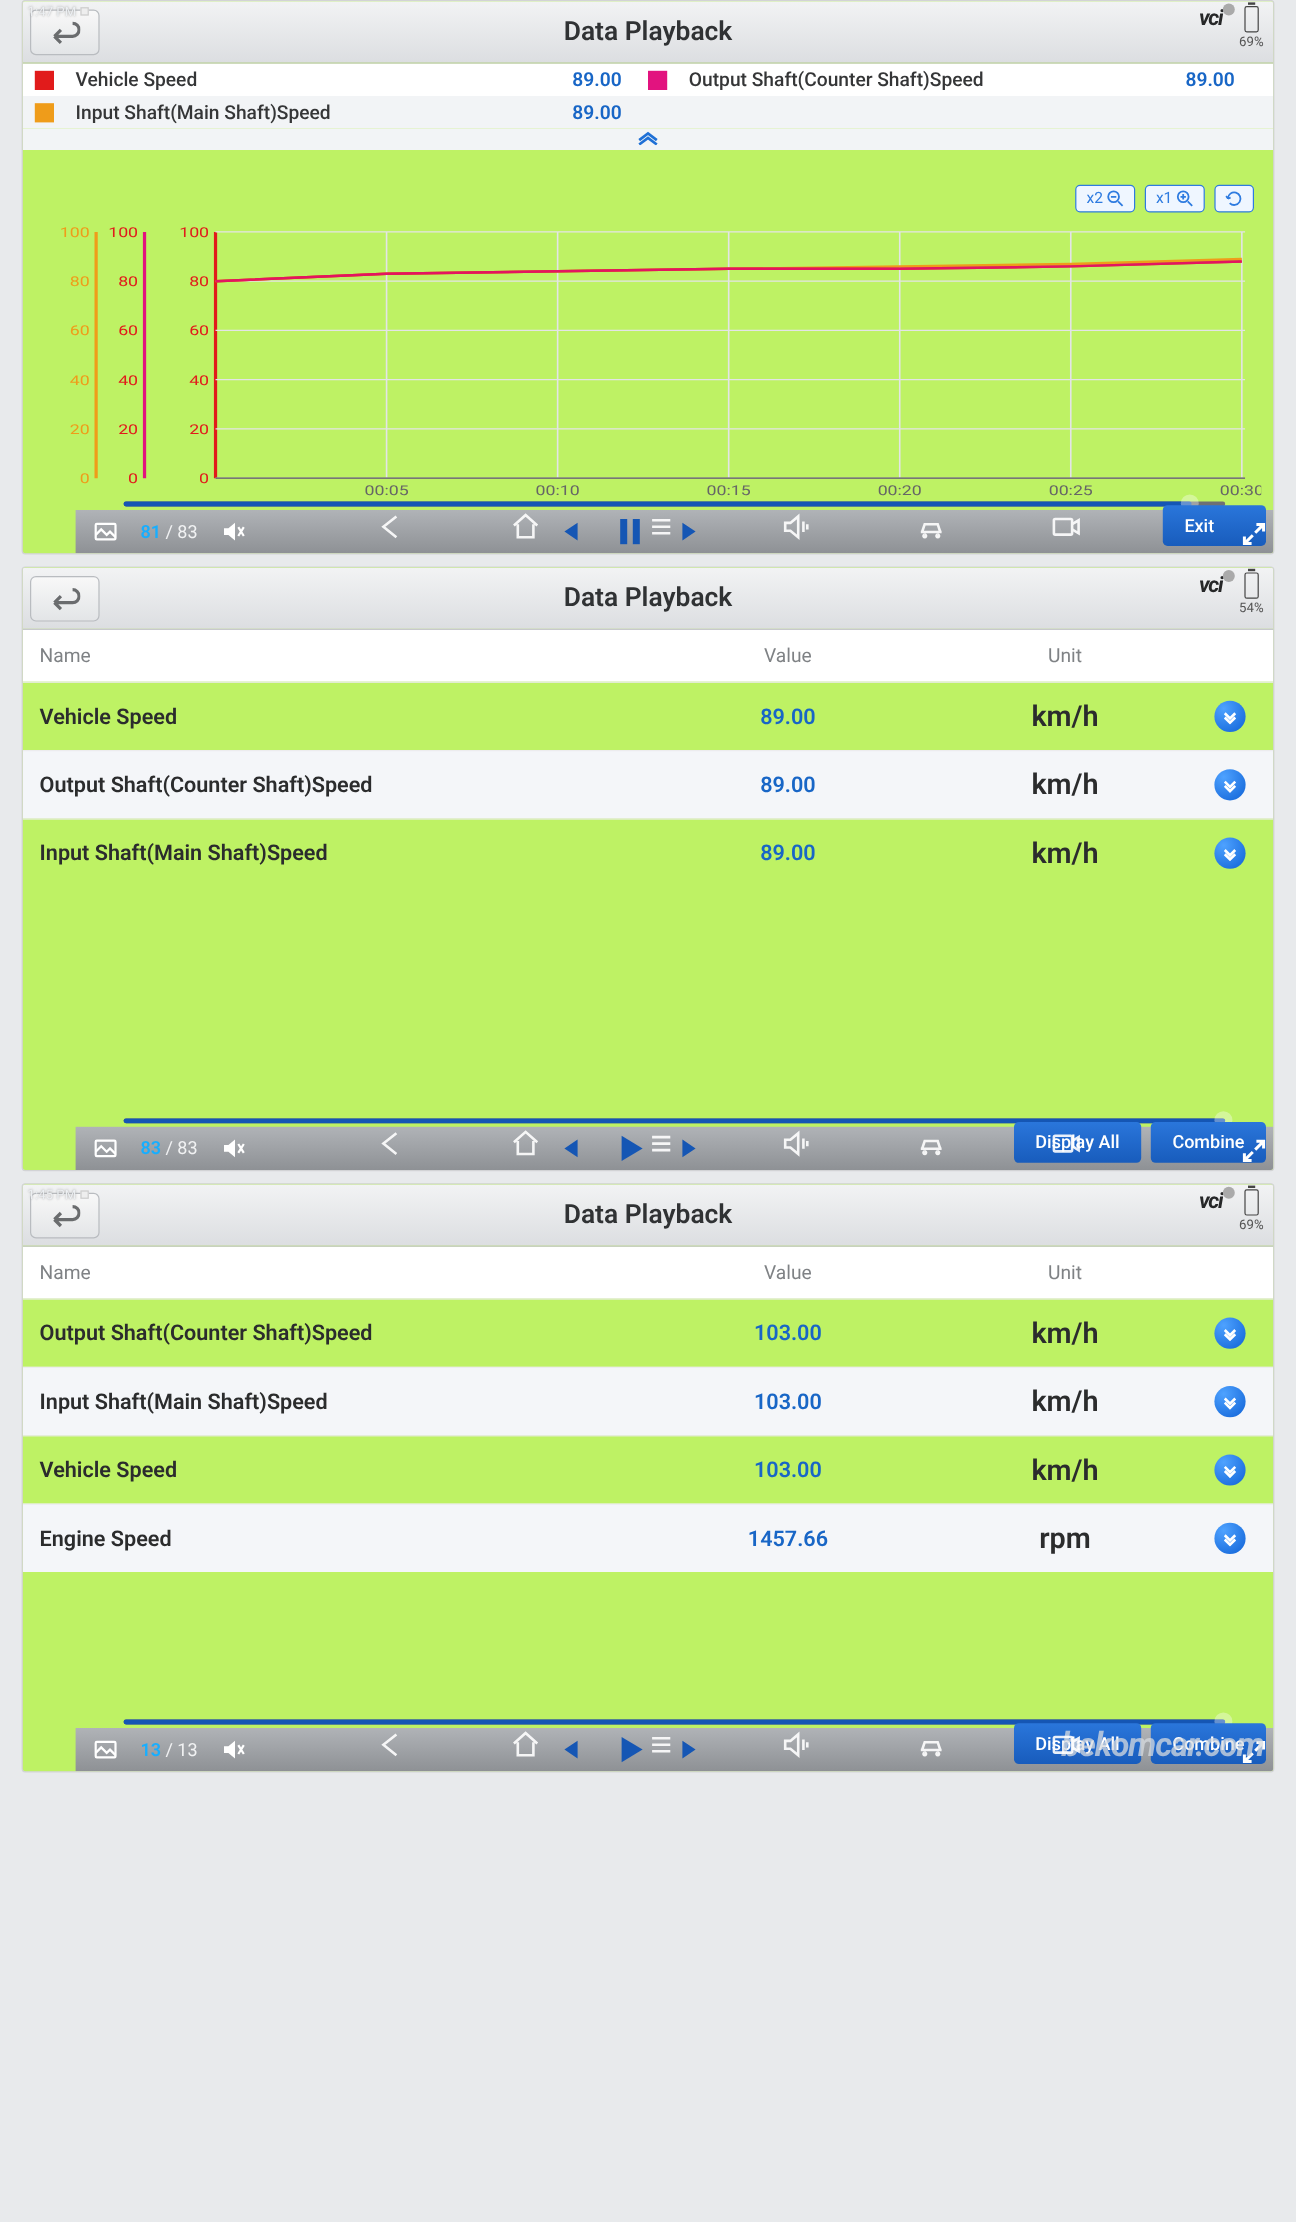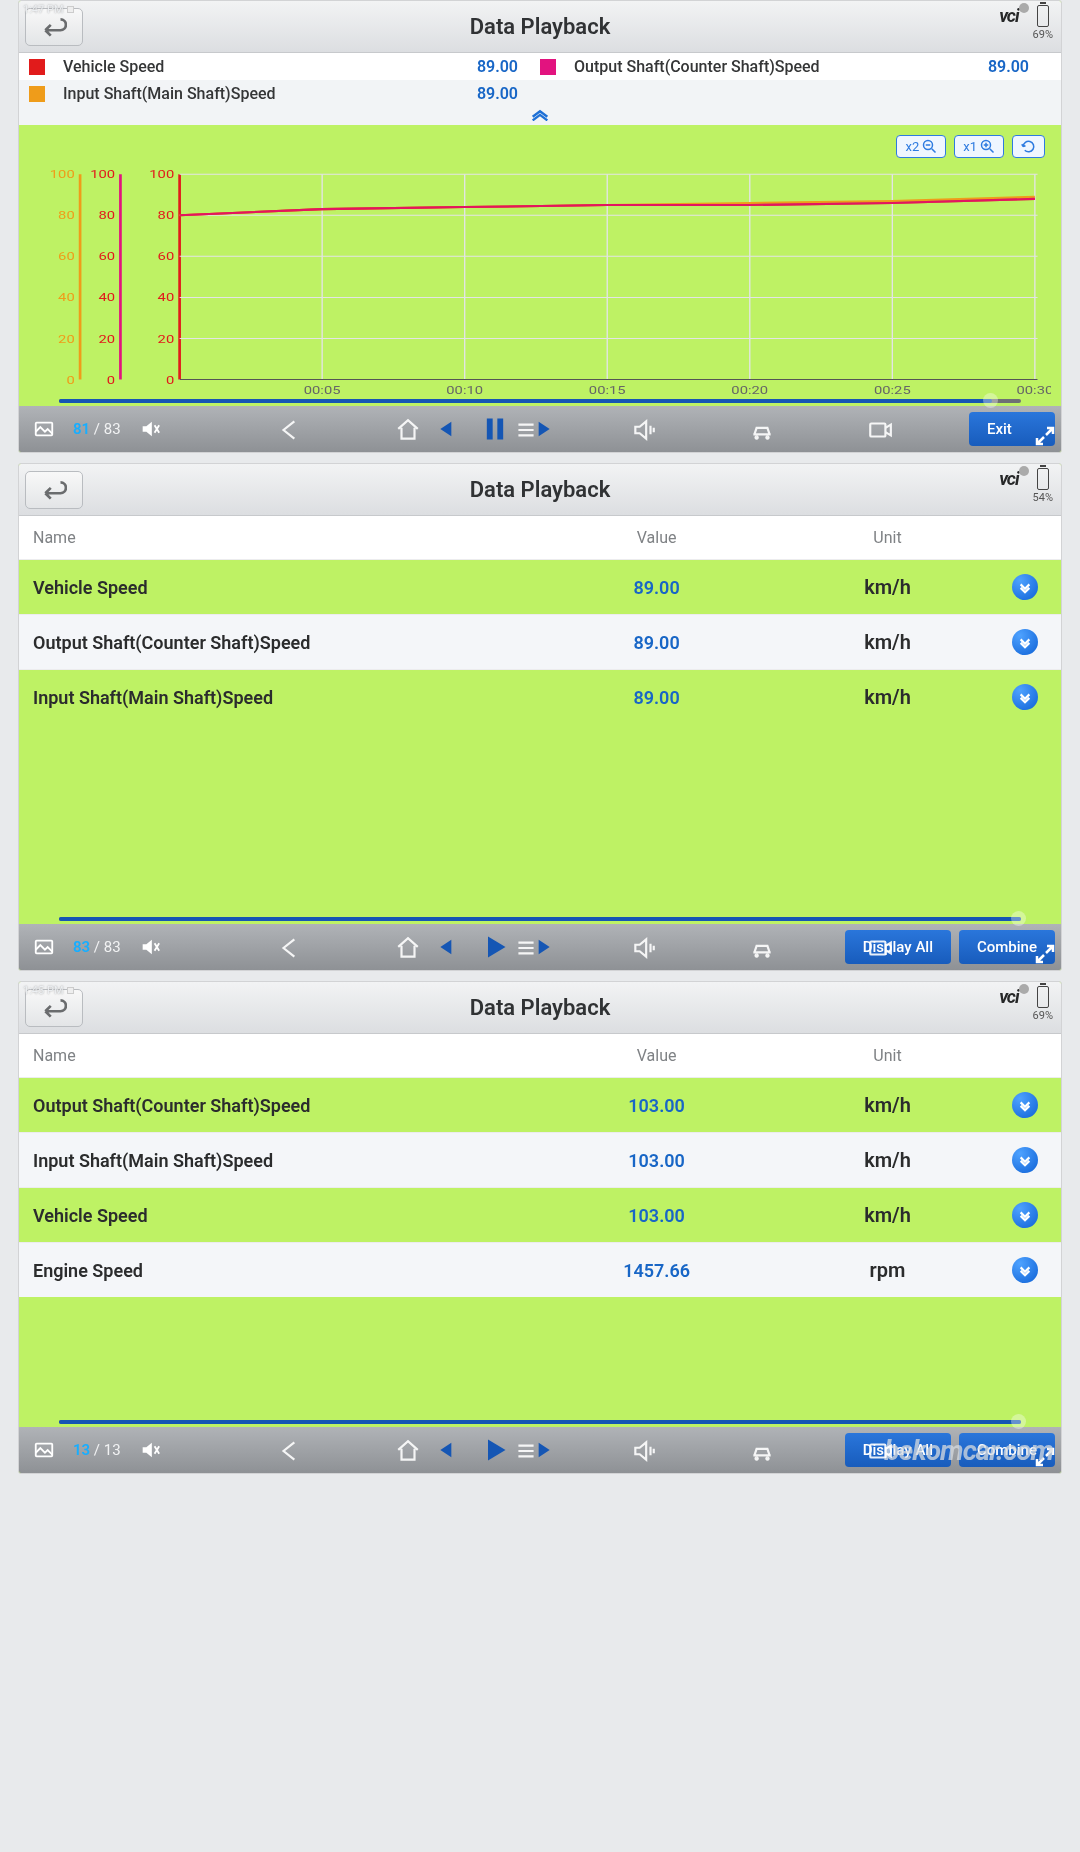--- a/index.html
+++ b/index.html
@@ -21,25 +21,25 @@
   .legend-a{background:#fff;}
   .legend-b{background:#f2f4f6;}
   .legend-swatch{width:16px;height:16px;margin-right:18px;flex-shrink:0;}
   .legend-name{flex:1;color:#353637;font-weight:500;}
   .legend-val{width:90px;text-align:right;color:#1866c6;font-weight:600;padding-right:22px;}
   .legend-half{display:flex;align-items:center;width:50%;}
   .doublechev{display:flex;justify-content:center;color:#1f70d6;background:#f2f4f6;height:18px;}
   .doublechev svg{width:22px;height:14px;stroke:#1f70d6;stroke-width:2.5;fill:none;}
   .chart-box{position:relative;padding:10px 10px 6px;}
   .chart-controls{display:flex;justify-content:flex-end;gap:8px;margin-bottom:6px;padding-right:6px;}
-  .cc-btn{border:1px solid #2e7be0;border-radius:4px;padding:3px 8px;background:#eff6ff;display:flex;align-items:center;gap:3px;color:#2e7be0;font-size:13px;}
+  .cc-btn{border:1px solid #2e7be0;border-radius:4px;padding:3px 8px;background:#eff6ff;display:flex;align-items:center;gap:3px;color:#2e7be0;font-size:13px;margin-top:19px;}
   .cc-btn svg{width:15px;height:15px;stroke:#2e7be0;fill:none;stroke-width:2;}
   .chart{height:236px;position:relative;text-align:center;}
   .chart svg{width:100%;height:100%;}
-  .playbar{height:46px;background:linear-gradient(#b0b3b7,#8e9195);display:flex;align-items:center;position:relative;color:#fff;}
+  .playbar{height:36px;background:linear-gradient(#b0b3b7,#8e9195);display:flex;align-items:center;position:relative;color:#fff;margin-left:44px;}
   .seek{position:absolute;top:-10px;left:40px;right:40px;height:10px;}
   .seek-track{position:absolute;left:0;right:0;top:3px;height:4px;background:#6e7074;border-radius:2px;}
   .seek-fill{position:absolute;left:0;top:3px;height:4px;background:#1556b4;border-radius:2px;}
   .seek-thumb{position:absolute;top:-3px;width:15px;height:15px;background:rgba(255,255,255,.35);border-radius:50%;}
   .pb-group{display:flex;align-items:center;gap:18px;padding:0 14px;}
   .frame-ctr{font-size:15px;}
   .frame-cur{color:#17aeff;font-weight:600;}
   .frame-tot{color:#f1f2f3;}
   .pb-icon{width:22px;height:22px;}
   .pb-icon svg{width:100%;height:100%;fill:#fff;}
@@ -55,21 +55,21 @@
   .navbar .nv svg{width:100%;height:100%;stroke:#fff;fill:none;stroke-width:2;}
   .tbl-head{display:flex;padding:12px 14px;color:#7f8285;font-size:16px;background:#fff;}
   .tbl-head .c1{flex:2.2;}
   .tbl-head .c2{flex:1;text-align:center;}
   .tbl-head .c3{flex:1;text-align:center;}
   .tbl-head .c4{width:44px;}
   .tbl-row{display:flex;align-items:center;padding:14px 14px;border-top:1px solid #ececee;}
   .tbl-row.alt{background:#f4f6f9;}
   .tbl-row .c1{flex:2.2;font-weight:600;color:#2b2c2d;font-size:18px;}
   .tbl-row .c2{flex:1;text-align:center;color:#1866c6;font-weight:600;font-size:18px;}
-  .tbl-row .c3{flex:1;text-align:center;font-weight:600;color:#2b2c2d;font-size:20px;}
+  .tbl-row .c3{flex:1;text-align:center;font-weight:600;color:#2b2c2d;font-size:24px;}
   .tbl-row .c4{width:44px;display:flex;justify-content:center;}
   .dd-circle{width:26px;height:26px;border-radius:50%;background:radial-gradient(circle at 30% 25%,#4ea2ff,#0f62d6);display:flex;align-items:center;justify-content:center;}
   .dd-circle svg{width:14px;height:14px;stroke:#fff;stroke-width:2.5;fill:none;}
   .tall-gap{height:200px;}
   .tall-gap2{height:130px;}
   .watermark{position:absolute;right:8px;bottom:6px;color:#d7dbdf;font-size:28px;font-weight:700;font-style:italic;opacity:.75;letter-spacing:-1px;}
   .lpix{width:7px;height:7px;background:#eee;border:1px solid #ccc;}
 </style>
 </head>
 <body>

